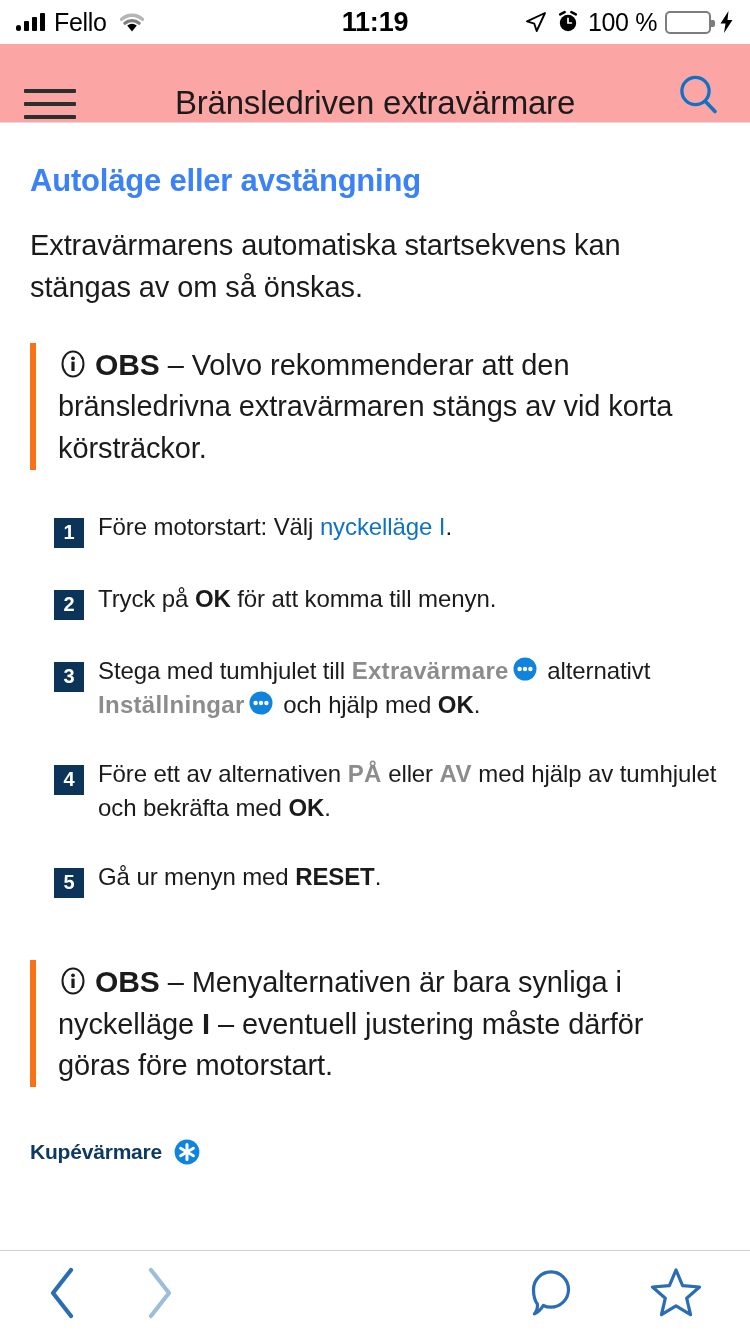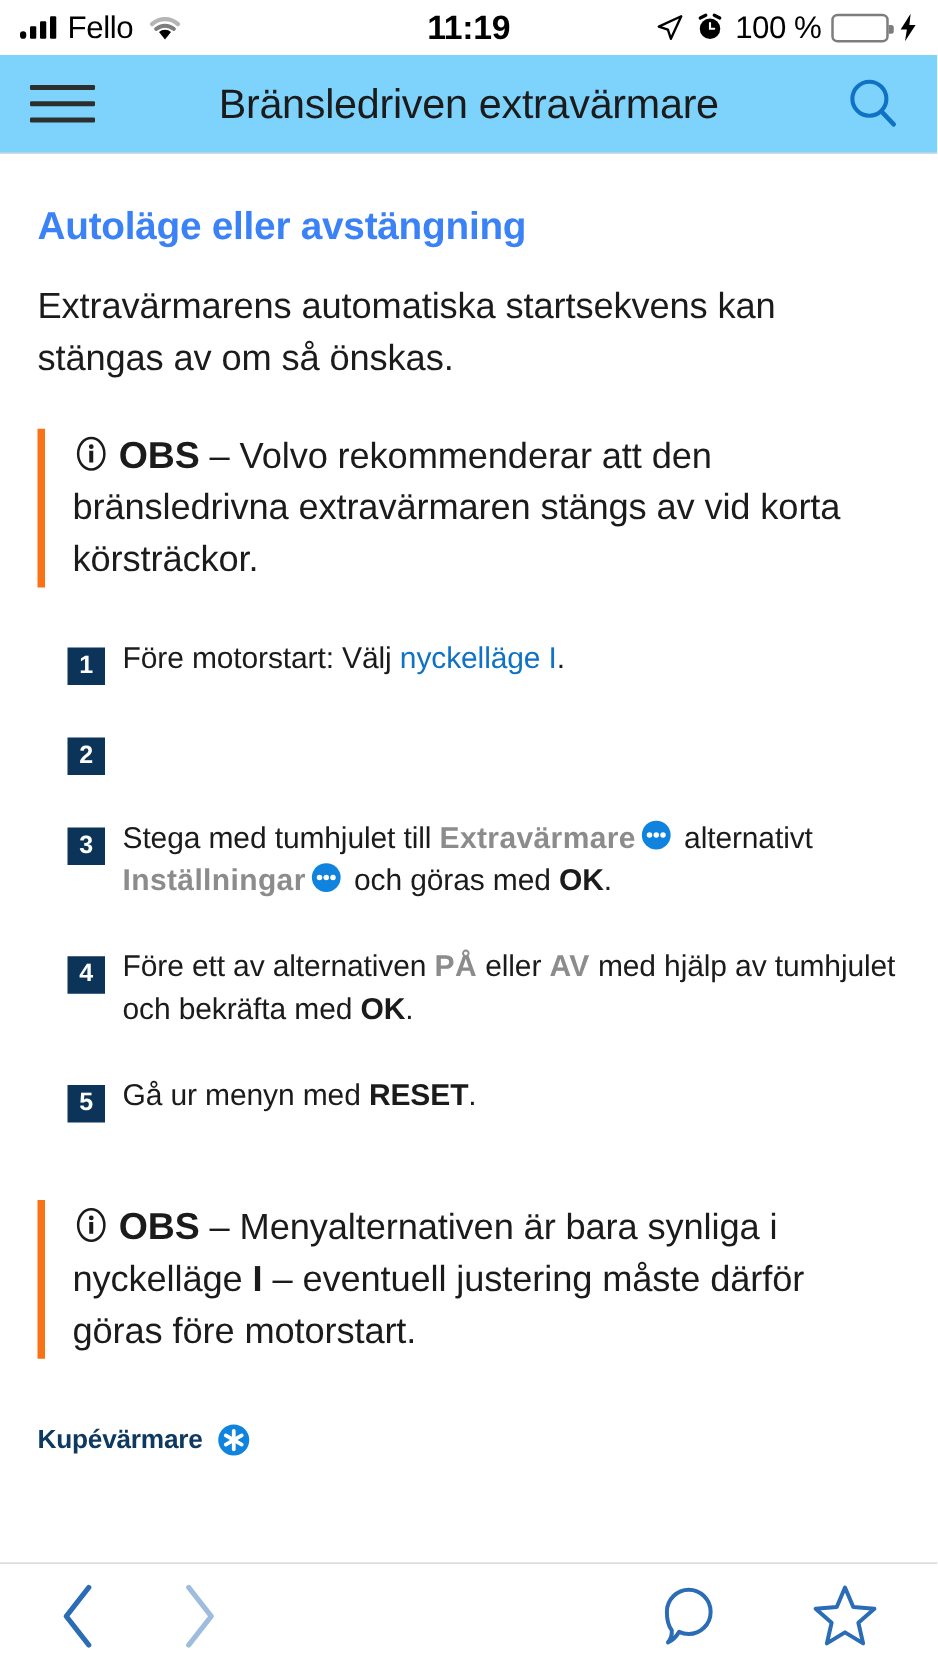--- a/index.html
+++ b/index.html
@@ -94,25 +94,25 @@
     width: 100%; height: 100%;
     background: #4cd964;
     border-radius: 2px;
   }
 
   
   .app-header {
     flex: 0 0 79px;
     height: 79px;
     display: flex;
-    align-items: center;
+    align-items: flex-end;
     padding: 0 24px;
     border-bottom: 1px solid #dcdcdc;
     position: relative;
-    background: #7dd3fc;
+    background: #fca5a5;
   }
   .hamburger {
     width: 52px; height: 36px;
     display: flex;
     flex-direction: column;
     justify-content: space-between;
     padding: 3px 0;
     cursor: pointer;
   }
   .hamburger span {
@@ -323,35 +323,36 @@
 
     <div class="steps">
 
       <div class="step">
         <div class="step-num">1</div>
         <div class="step-text"><span>Före motorstart: Välj </span><span class="lnk">nyckelläge I</span><span>.</span></div>
       </div>
 
       <div class="step">
         <div class="step-num">2</div>
+        <div class="step-text"><span>Tryck på </span><span class="ctrl">OK</span><span> för att komma till menyn.</span></div>
       </div>
 
       <div class="step">
         <div class="step-num">3</div>
         <div class="step-text"><span>Stega med tumhjulet till </span><span class="menuitem">Extravärmare</span><svg class="dots-icon" width="28" height="28" viewBox="0 0 28 28">
               <circle cx="14" cy="14" r="11.5" fill="#0f83dd"></circle>
               <circle cx="8.6" cy="14" r="2.2" fill="#fff"></circle>
               <circle cx="14" cy="14" r="2.2" fill="#fff"></circle>
               <circle cx="19.4" cy="14" r="2.2" fill="#fff"></circle>
             </svg><span> alternativt </span><span class="menuitem">Inställningar</span><svg class="dots-icon" width="28" height="28" viewBox="0 0 28 28">
               <circle cx="14" cy="14" r="11.5" fill="#0f83dd"></circle>
               <circle cx="8.6" cy="14" r="2.2" fill="#fff"></circle>
               <circle cx="14" cy="14" r="2.2" fill="#fff"></circle>
               <circle cx="19.4" cy="14" r="2.2" fill="#fff"></circle>
-            </svg><span> och göras med </span><span class="ctrl">OK</span><span>.</span></div>
+            </svg><span> och hjälp med </span><span class="ctrl">OK</span><span>.</span></div>
       </div>
 
       <div class="step">
         <div class="step-num">4</div>
         <div class="step-text"><span>Före ett av alternativen </span><span class="menuitem">PÅ</span><span> eller </span><span class="menuitem">AV</span><span> med hjälp av tumhjulet och bekräfta med </span><span class="ctrl">OK</span><span>.</span></div>
       </div>
 
       <div class="step">
         <div class="step-num">5</div>
         <div class="step-text"><span>Gå ur menyn med </span><span class="ctrl">RESET</span><span>.</span></div>

